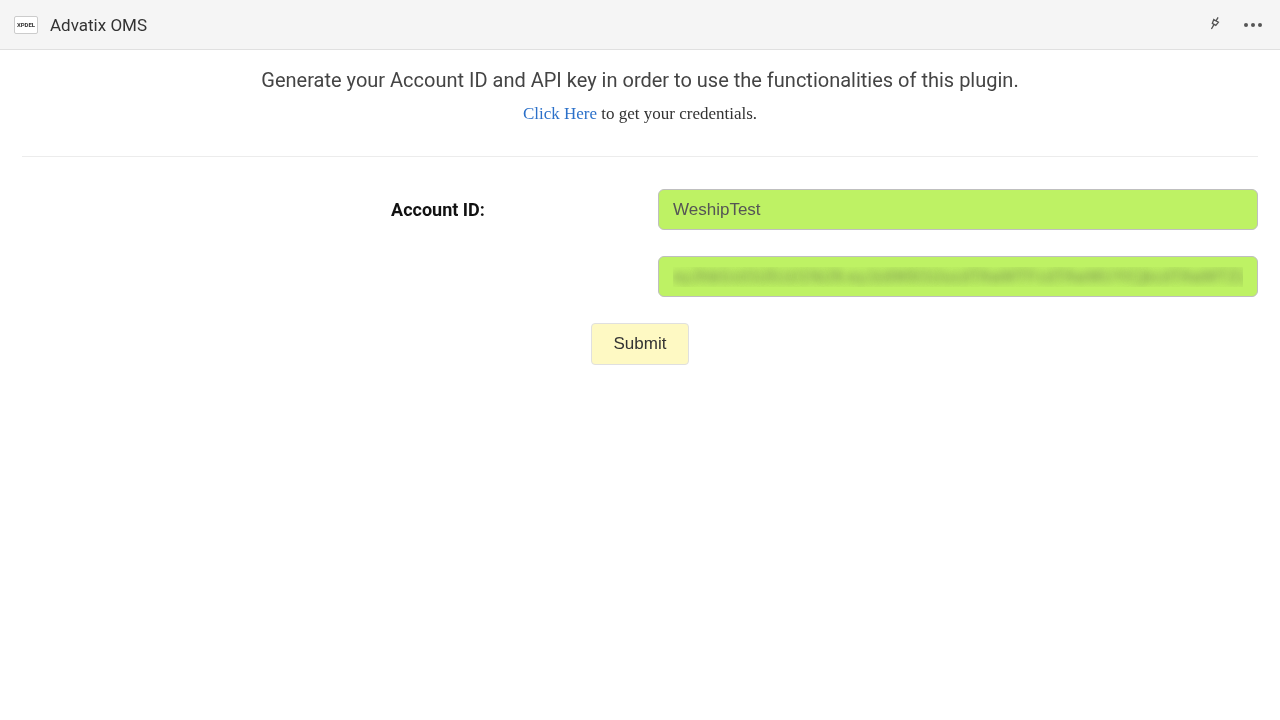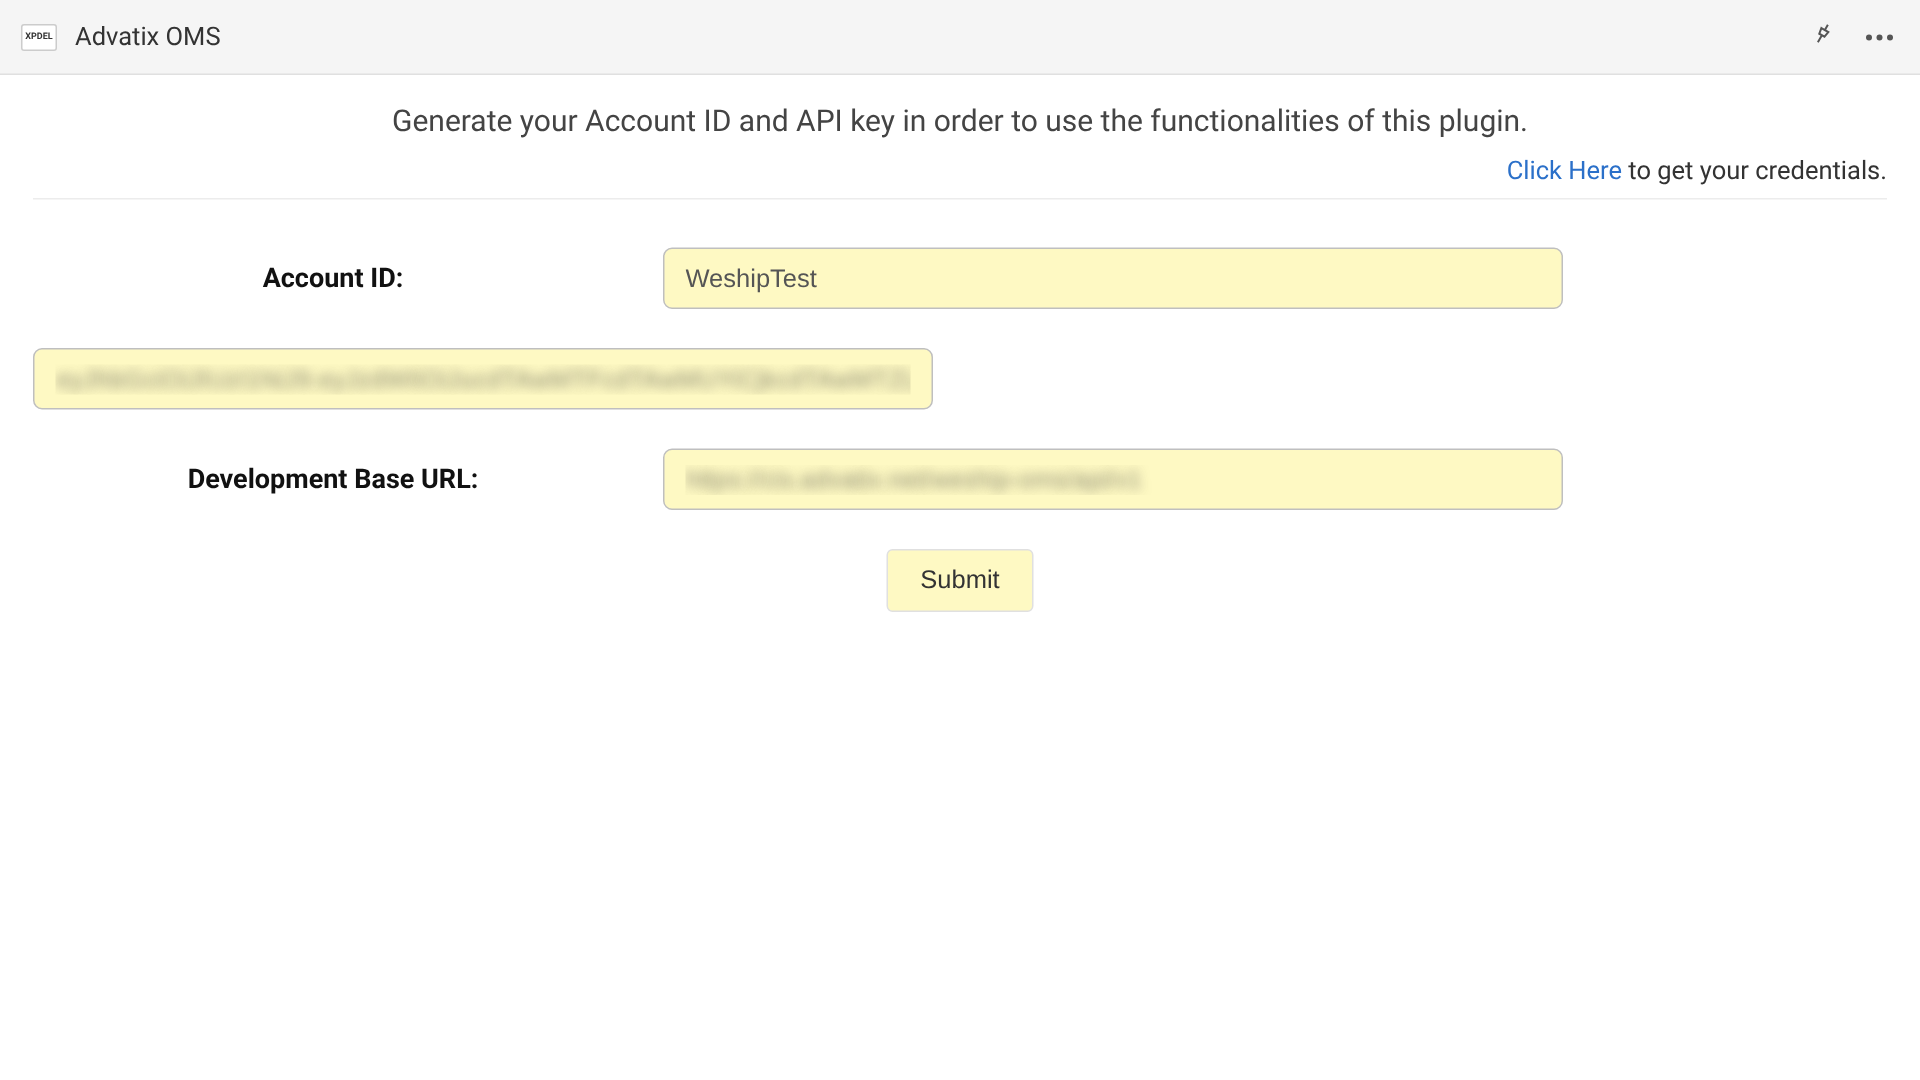--- a/index.html
+++ b/index.html
@@ -69,54 +69,56 @@
       padding: 18px 22px 0 22px;
     }
     .headline {
       text-align: center;
       font-size: 20px;
       color: #444;
       font-weight: 400;
       margin-bottom: 12px;
     }
     .subline {
-      text-align: right;
+      text-align: center;
       font-size: 17px;
       color: #333;
-      margin-bottom: 8px;
+      margin-bottom: 32px;
+      font-family: Liberation Serif, serif;
     }
     .subline a { color: #2b70c9; text-decoration: none; }
     .divider {
       border: none;
       border-top: 1px solid #ececec;
       margin: 0 0 32px 0;
     }
     .form-row {
       display: flex;
       align-items: center;
       margin-bottom: 26px;
+      justify-content: flex-end;
     }
     .form-label {
       width: 420px;
       text-align: center;
       font-weight: 700;
       font-size: 18px;
       color: #111;
       padding-right: 20px;
     }
     .form-field { width: 600px; }
     .text-input, .select-input {
       width: 100%;
       height: 41px;
       padding: 0 14px;
       font-size: 17px;
       color: #555;
       border: 1px solid #bfbfbf;
       border-radius: 6px;
-      background: #fef9c3;
+      background: #bef264;
       outline: none;
     }
     .select-input {
       appearance: none;
       background-image: none;
       padding-right: 36px;
     }
     .select-wrap { position: relative; }
     .chevron {
       position: absolute;
@@ -180,23 +182,17 @@
     </div>
   </div>
 
   <div class="form-row">
     <div class="form-field">
       <input class="text-input blurred" type="text" value="eyJhbGciOiJIUzI1NiJ9.eyJzdWIiOiJucdTAwMTFcdTAwMUYiCjkcdTAwMTZLXCZIX" style="">
     </div>
   </div>
 
 
-  <div class="form-row">
-    <div class="form-label">Development Base URL:</div>
-    <div class="form-field">
-      <input class="text-input blurred" type="text" value="https://cis.advatix.net/weship-oms/api/v1" style="">
-    </div>
-  </div>
 
   <div class="submit-row">
     <button class="submit-btn">Submit</button>
   </div>
 </div>
 
 </body></html>

